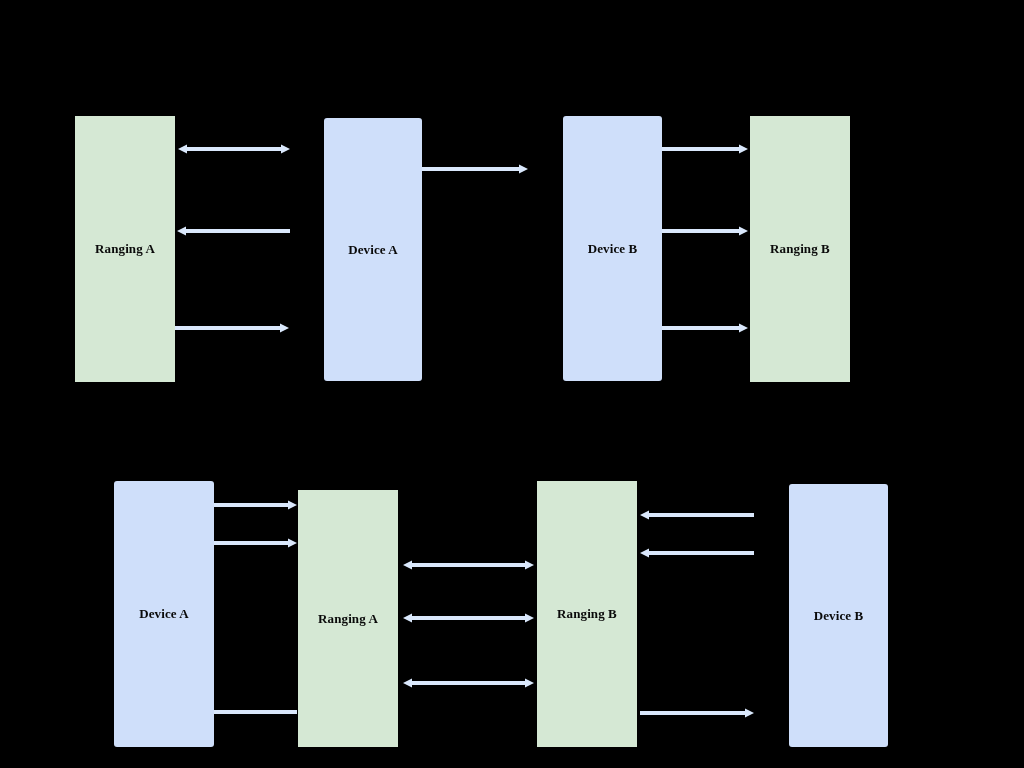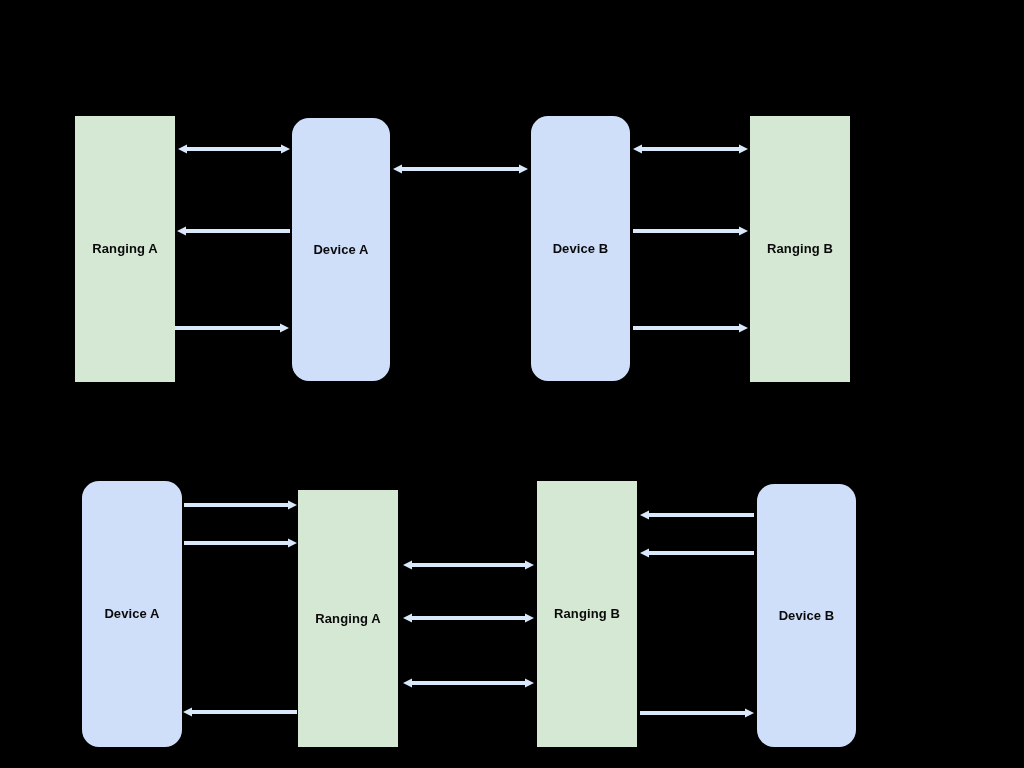--- a/index.html
+++ b/index.html
@@ -18,35 +18,36 @@
   }
   .node {
     position: absolute;
     display: flex;
     align-items: center;
     justify-content: center;
     box-sizing: border-box;
     text-align: center;
   }
   .node .node-label {
-    font-family: Liberation Sans, sans-serif;
+    font-family: Liberation Serif, serif;
     font-size: 13px;
     font-weight: bold;
     color: #0a0a0a;
     letter-spacing: 0.1px;
     line-height: 1.2;
     user-select: none;
   }
   .node-ranging {
     background: #d5e8d4;
     border-radius: 0;
   }
   .node-device {
     background: #cfdffa;
-    border-radius: 17px;
+    border-radius: 3px;
+    margin-left: 32px;
   }
   .edge {
     position: absolute;
     height: 0;
   }
   .edge svg {
     display: block;
     overflow: visible;
   }
 </style>

